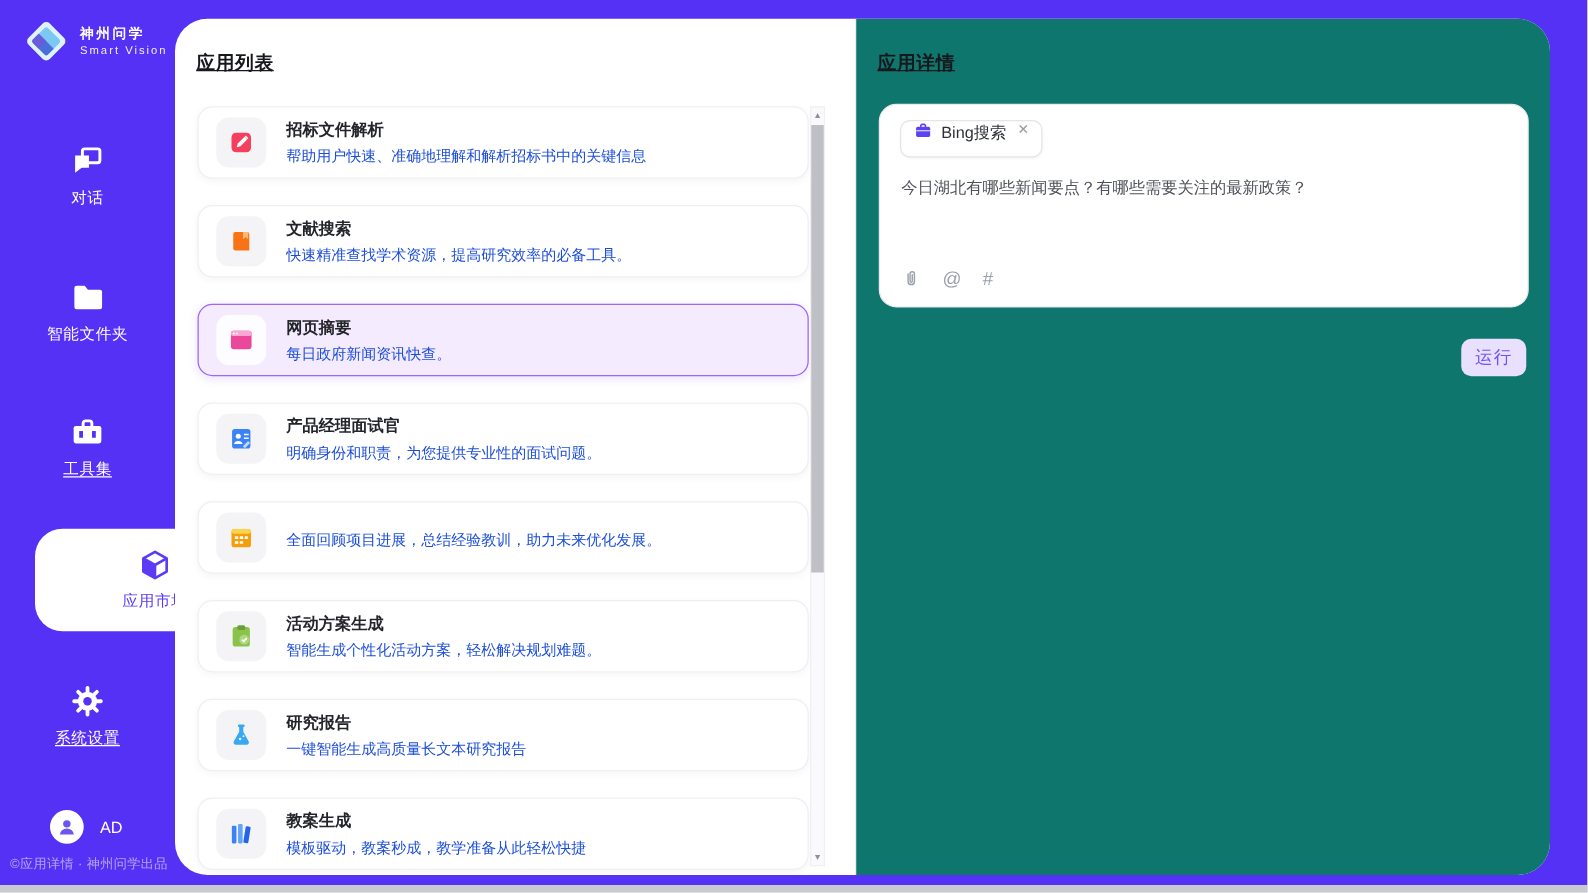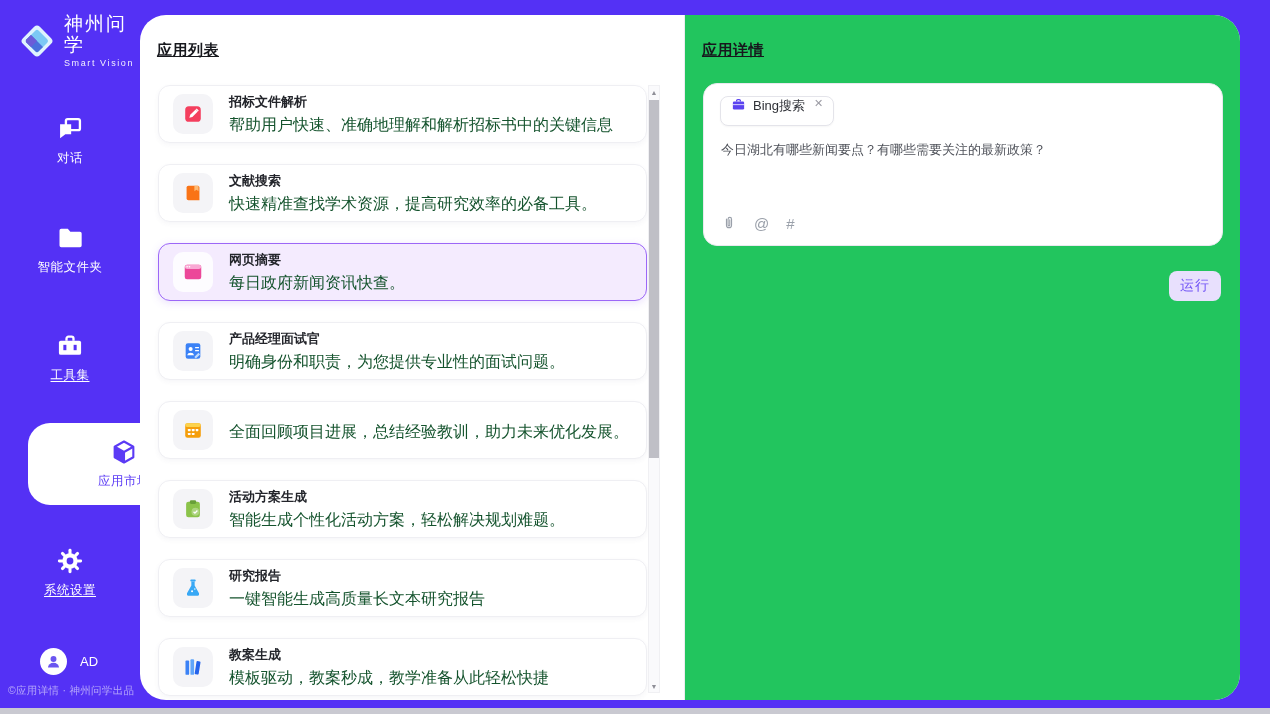--- a/index.html
+++ b/index.html
@@ -8,21 +8,21 @@
     font-family:"Liberation Sans","DejaVu Sans",sans-serif;
     -webkit-font-smoothing:antialiased;
   }
   .stage{position:relative;width:1270px;height:714px;overflow:hidden;background:#c9c9d1;}
   .app-bg{position:absolute;left:0;top:0;width:1270px;height:708px;background:#5431f5;}
 
   
   .sidebar{position:absolute;left:0;top:0;width:140px;height:708px;}
   .logo{position:absolute;left:18px;top:14px;display:flex;align-items:center;gap:8px;}
   .logo-mark{width:38px;height:38px;flex:0 0 38px;}
-  .logo-t1{font-size:19px;font-weight:normal;color:#fff;letter-spacing:2px;line-height:1.1;}
+  .logo-t1{font-size:11px;font-weight:bold;color:#fff;letter-spacing:2px;line-height:1.1;}
   .logo-t2{font-size:9px;color:rgba(255,255,255,.92);letter-spacing:1.6px;margin-top:2px;}
 
   .nav-item{position:absolute;left:0;width:140px;display:flex;flex-direction:column;
     align-items:center;justify-content:center;gap:7px;color:#fff;cursor:pointer;}
   .nav-icon{width:28px;height:28px;display:flex;align-items:center;justify-content:center;}
   .nav-icon svg{width:28px;height:28px;}
   .nav-label{font-size:12.5px;letter-spacing:.5px;}
   .nav-item.underline .nav-label{text-decoration:underline;text-underline-offset:2px;}
   .nav-item.active{left:28px;width:112px;background:#fff;border-radius:22px 0 0 22px;color:#5b3bf5;padding-left:40px;}
   .nav-item.active::before{content:"";position:absolute;top:-26px;right:0;width:26px;height:26px;
@@ -49,33 +49,33 @@
   .card{box-sizing:border-box;height:58px;border:1px solid #efeff3;border-radius:12px;background:#fff;
     display:flex;align-items:center;padding:0 14px;margin-bottom:21px;cursor:pointer;
     box-shadow:0 2px 5px rgba(70,70,110,.05);}
   .card.selected{background:#f4ebfe;border:1px solid #9c67f7;box-shadow:0 2px 8px rgba(140,90,245,.18);}
   .icon-box{width:40px;height:40px;border-radius:10px;background:#f4f4f7;display:flex;
     align-items:center;justify-content:center;flex:0 0 40px;}
   .card.selected .icon-box{background:#fdfcff;}
   .icon-box svg{width:22px;height:22px;}
   .card-text{margin-left:16px;min-width:0;}
   .card-title{font-size:13px;font-weight:bold;color:#23252b;}
-  .card-desc{font-size:16px;color:#14532d;margin-top:4px;white-space:nowrap;}
+  .card-desc{font-size:12px;color:#1d4ed8;margin-top:4px;white-space:nowrap;}
 
   
   .scrollbar{position:absolute;left:508px;top:70px;width:12px;height:608px;background:#fafafc;
     border:1px solid #f0f0f3;box-sizing:border-box;}
   .sb-arrow{position:absolute;left:0;width:10px;height:12px;display:flex;align-items:center;
     justify-content:center;font-size:7px;color:#8f8f97;cursor:pointer;}
   .sb-arrow.up{top:0;}
   .sb-arrow.down{bottom:0;}
   .sb-thumb{position:absolute;left:0px;top:14px;width:10px;height:358px;background:#bfbfc6;cursor:pointer;}
 
   
-  .right-panel{position:absolute;left:544px;top:0;width:556px;height:100%;background:#22c55e;
+  .right-panel{position:absolute;left:544px;top:0;width:556px;height:100%;background:#0f766e;
     border-left:1px solid #ebebf0;box-sizing:border-box;}
   .right-panel .panel-title{left:17px;}
   .input-card{position:absolute;left:18px;top:68px;width:520px;height:163px;background:#fff;
     border:1px solid #e9e9ef;border-radius:14px;box-sizing:border-box;}
   .tool-tag{position:absolute;left:16px;top:12px;height:30px;display:inline-flex;align-items:flex-start;
     gap:7px;padding:0 10px;border:1px solid #e4e4ea;border-radius:8px;background:#fff;
     box-shadow:0 1px 2px rgba(0,0,0,.04);cursor:pointer;box-sizing:border-box;}
   .tool-tag svg{width:15px;height:15px;}
   .tag-label{font-size:13px;color:#2e3036;}
   .tag-close{font-size:11px;color:#9a9aa3;margin-left:2px;cursor:pointer;}

